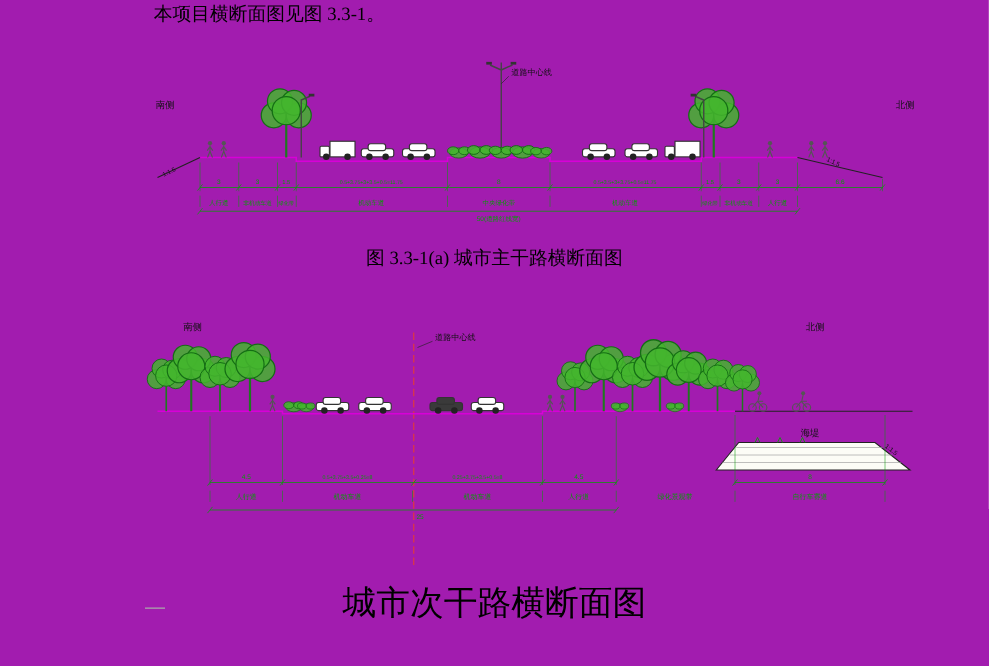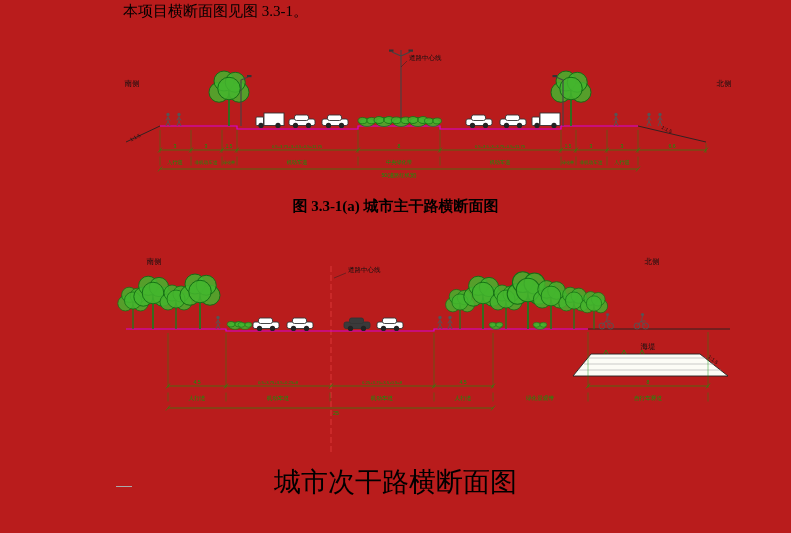--- a/index.html
+++ b/index.html
@@ -1,24 +1,24 @@
 <!DOCTYPE html>
 <html><head>
 <meta charset="utf-8">
 <style>
   html,body{margin:0;padding:0}
   body{width:791px;height:533px;background:#ffffff;position:relative;overflow:hidden;
        font-family:"Liberation Serif","DejaVu Serif",serif;color:#000}
-  .page{position:absolute;inset:0;background:#b91c1c}
+  .page{position:absolute;inset:0;background:#a21caf}
   .intro{position:absolute;left:123px;top:2px;font-size:15px;margin:0;white-space:nowrap}
   .fig{position:absolute}
   .fig1{left:108px;top:36px}
   .fig2{left:108px;top:248px}
   .caption1{position:absolute;left:0;right:0;top:197px;text-align:center;
-            font-weight:bold;font-size:15px}
+            font-weight:normal;font-size:15px}
   .caption2{position:absolute;left:0;right:0;top:464px;text-align:center;
             font-size:27px;font-family:Liberation Mono, monospace}
   .stray{position:absolute;left:116px;top:486px;width:16px;height:1px;background:#aaa}
 
   svg text{font-family:"Liberation Sans","DejaVu Sans",sans-serif;text-anchor:middle;fill:#111}
   .t7{font-size:7.5px}
   .t6{font-size:6.5px}
   .t5k{font-size:5px}
   .g5{font-size:5.2px;fill:#0a9a0a}
   .g55{font-size:5.6px;fill:#0a9a0a}

